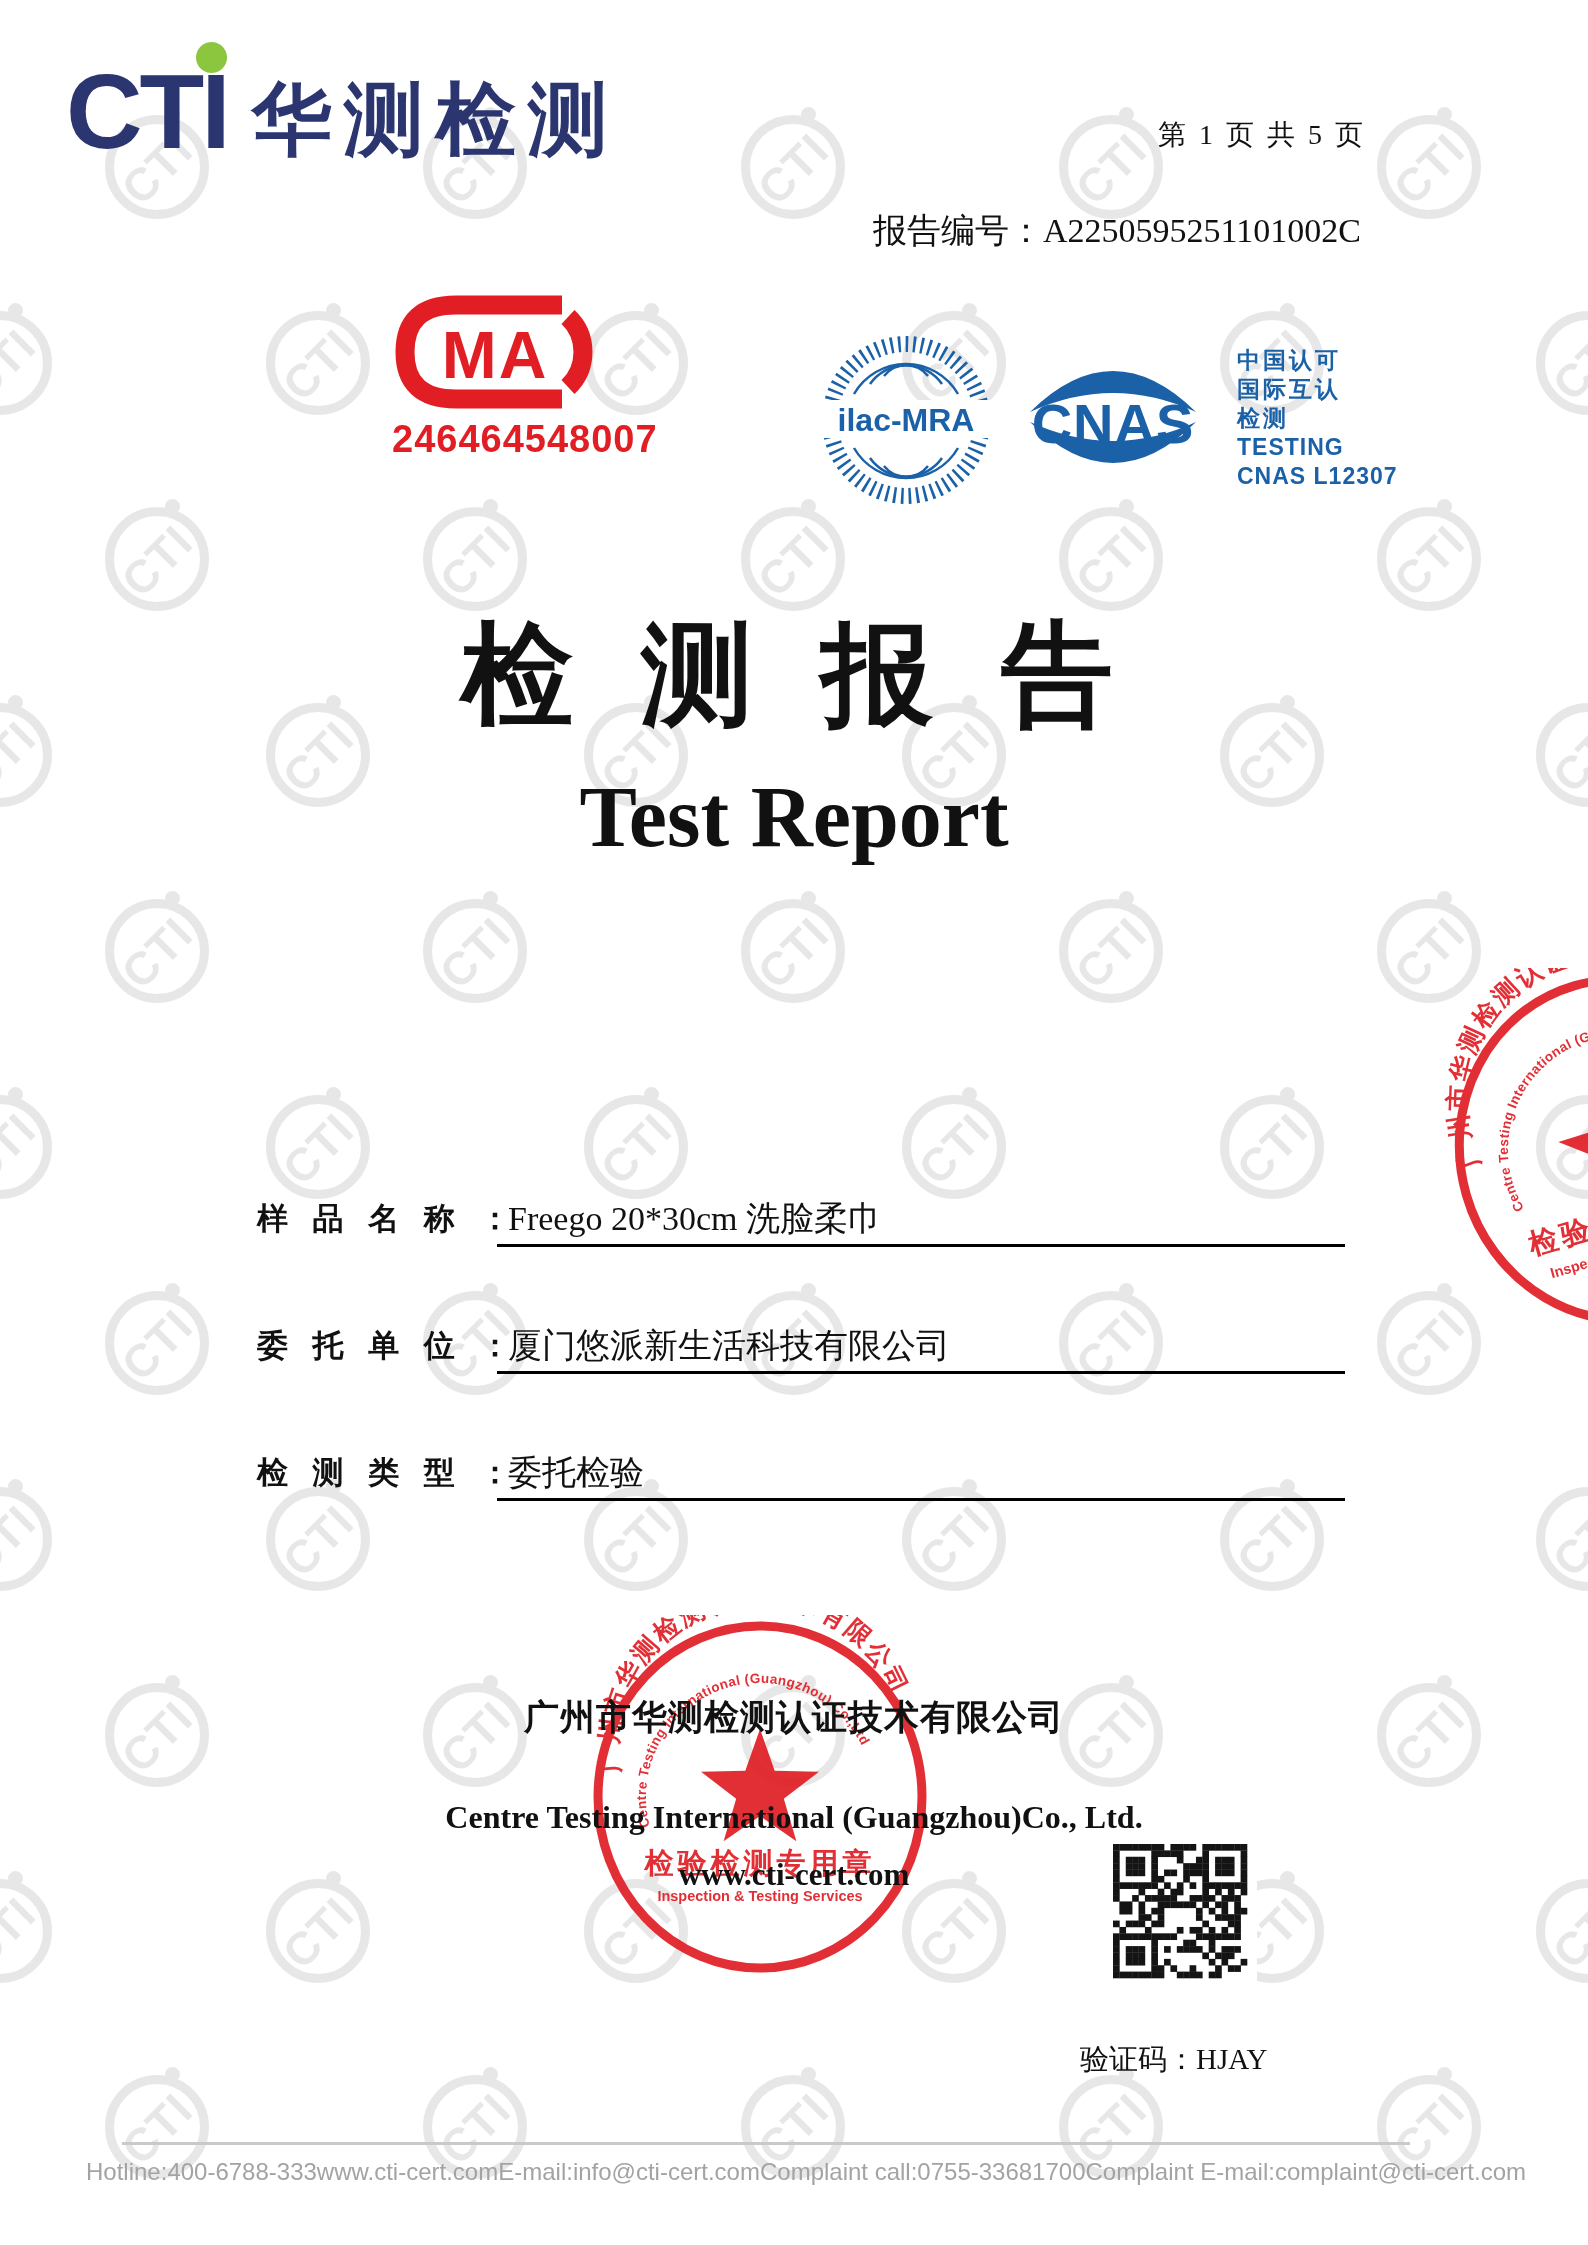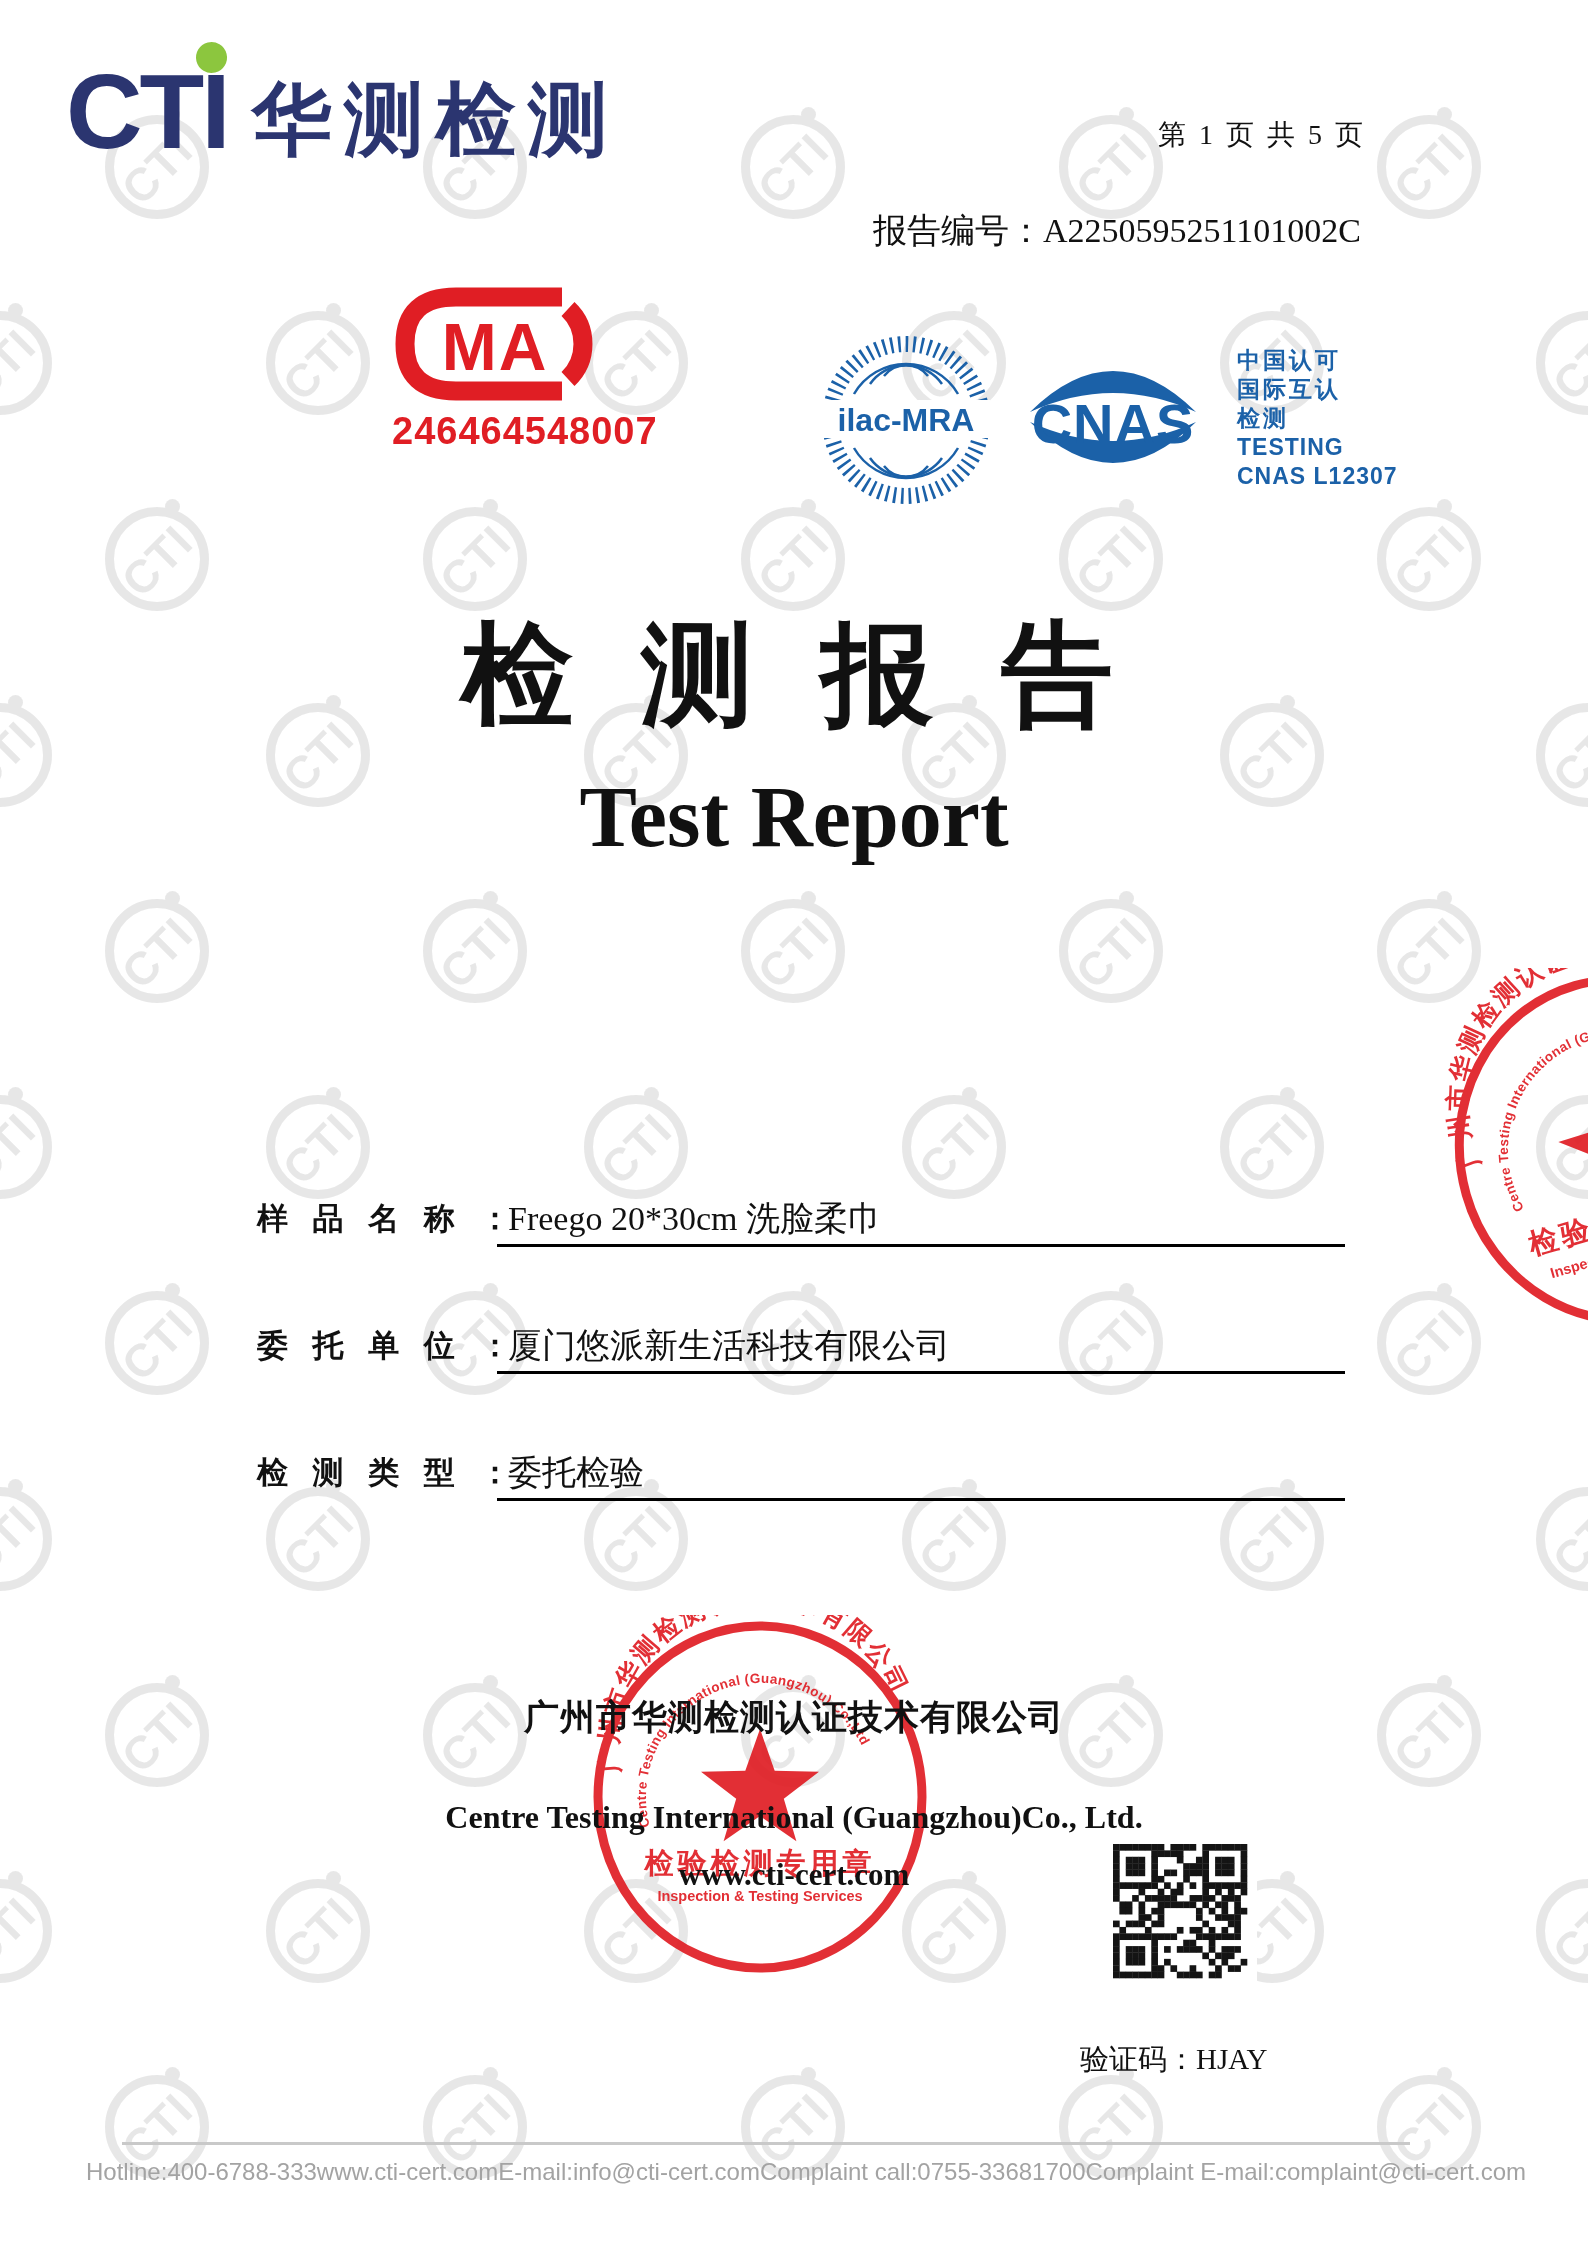--- a/index.html
+++ b/index.html
@@ -30,21 +30,21 @@
   
   .cti-logo{position:absolute;left:66px;top:58px;display:flex;align-items:flex-end;gap:24px;z-index:2;}
   .cti-word{position:relative;font-family:"Liberation Sans","DejaVu Sans",sans-serif;font-weight:900;
             font-size:106px;line-height:1;color:var(--navy);letter-spacing:-3px;}
   .cti-dot{position:absolute;right:1px;top:-16px;width:31px;height:31px;border-radius:50%;background:var(--green);transform:rotate(-14deg);}
   .cti-cn{font-family:"Liberation Sans","DejaVu Sans",sans-serif;font-weight:900;font-size:80px;line-height:1;
           color:var(--navy);letter-spacing:12px;padding-bottom:4px;white-space:nowrap;}
   .page-ind{position:absolute;left:1158px;top:116px;font-size:28px;letter-spacing:3px;z-index:2;white-space:nowrap;}
   .report-no{position:absolute;left:873px;top:208px;font-size:34px;z-index:2;white-space:nowrap;}
   
-  .cma{position:absolute;left:392px;top:284px;width:242px;text-align:left;z-index:2;}
+  .cma{position:absolute;left:392px;top:292px;width:242px;text-align:left;z-index:2;}
   .cma-num{font-family:"Liberation Sans","DejaVu Sans",sans-serif;font-weight:700;font-size:38px;
            color:var(--red);letter-spacing:1px;margin-top:0;}
   .ilac{position:absolute;left:818px;top:332px;z-index:2;}
   .cnas{position:absolute;left:1018px;top:346px;z-index:2;}
   .accred{position:absolute;left:1237px;top:346px;z-index:2;color:var(--blue);
           font-family:"Liberation Sans","DejaVu Sans",sans-serif;line-height:29px;font-size:23px;}
   .accred .cnl{font-weight:700;letter-spacing:3px;}
   .accred .enl{font-weight:700;letter-spacing:1px;}
   
   .title-cn{position:absolute;left:0;top:608px;width:100%;text-align:center;z-index:1;

